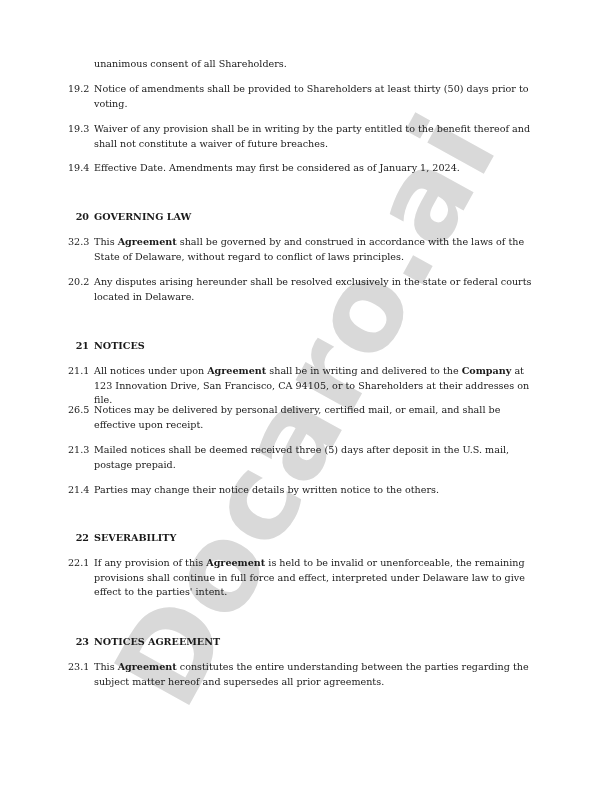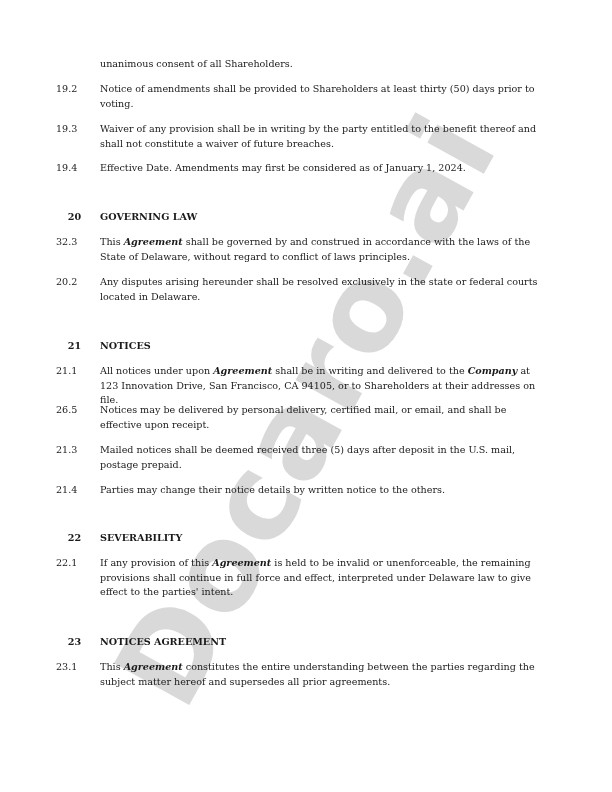--- a/index.html
+++ b/index.html
@@ -8,25 +8,25 @@
   .page { position: absolute; left: 0; top: 0; width: 612px; height: 792px; }
   .watermark {
     position: absolute; left: 306px; top: 410px;
     transform: translate(-50%, -50%) rotate(-61deg);
     font-family: "DejaVu Sans", "Liberation Sans", sans-serif;
     font-weight: bold; font-size: 118px; color: #d9d9d9;
     white-space: nowrap; letter-spacing: 2px; z-index: 0; line-height: 1;
   }
   .content { position: absolute; left: 0; top: 0; width: 612px; z-index: 1; }
   .row { position: absolute; left: 0; width: 612px; font-size: 9.6px; line-height: 14.5px; }
-  .num { position: absolute; left: 56px; width: 30px; }
-  .num.sec { left: 60px; width: 29px; text-align: center; font-weight: bold; }
-  .txt { position: absolute; left: 100px; width: 444px; }
+  .num { position: absolute; left: 68px; width: 30px; }
+  .num.sec { left: 60px; width: 29px; text-align: right; font-weight: bold; }
+  .txt { position: absolute; left: 94px; width: 444px; }
   .heading { font-weight: bold; }
-  b { font-weight: bold; font-style: italic; }
+  b { font-weight: bold; }
 </style>
 </head>
 <body>
 
 <div class="page">
   <div class="watermark">Docaro.ai</div>
 
   <div class="content">
 
     <div class="row" style="top:57px;">

